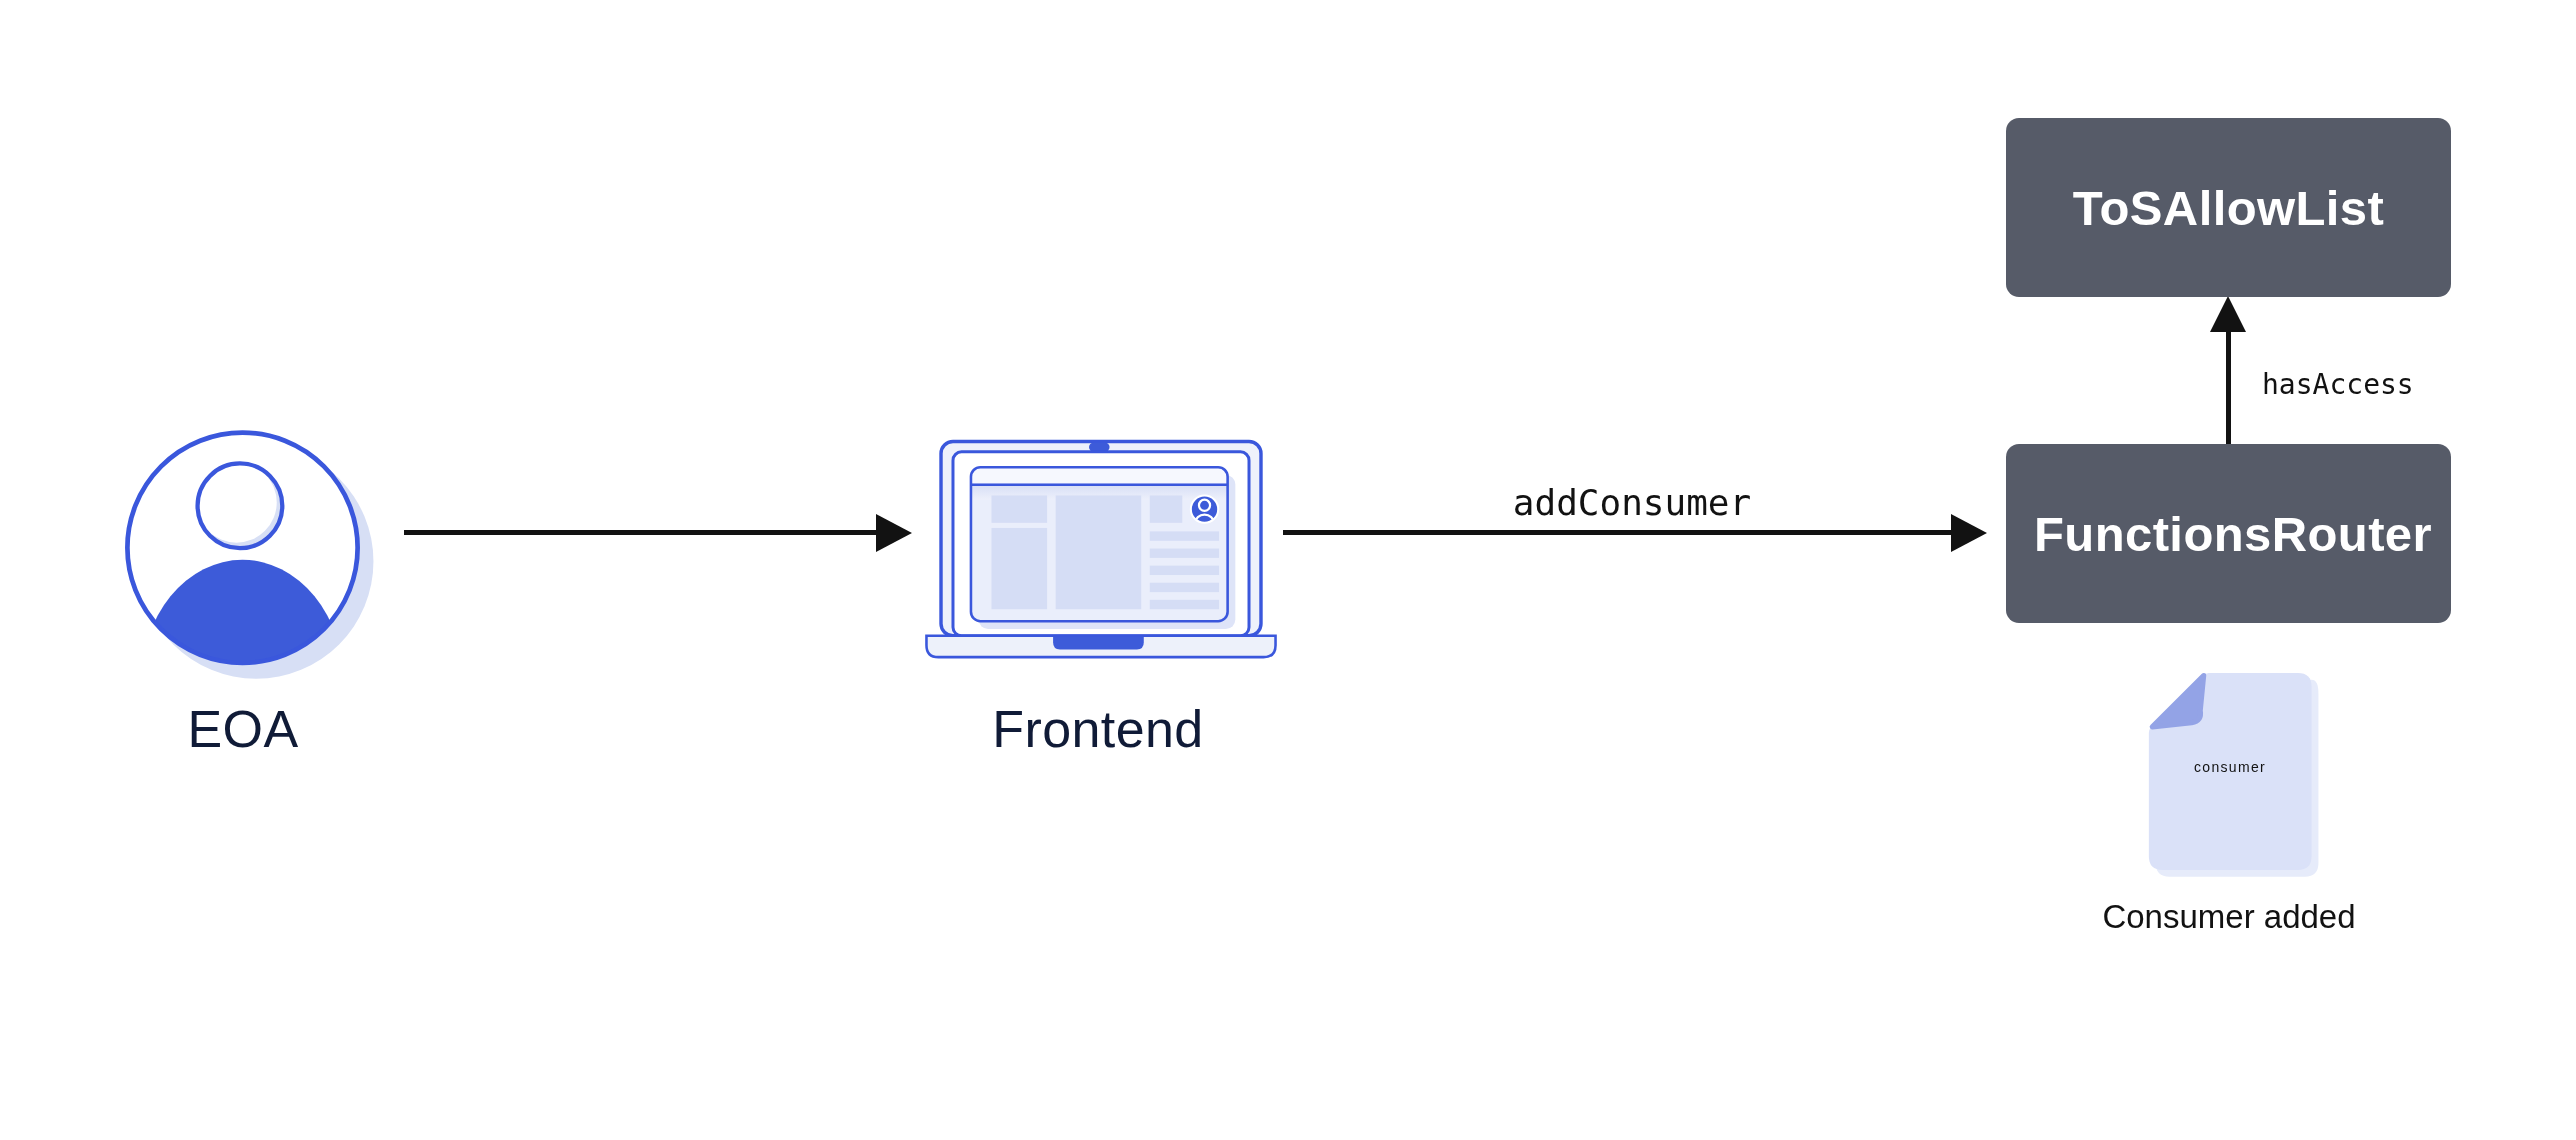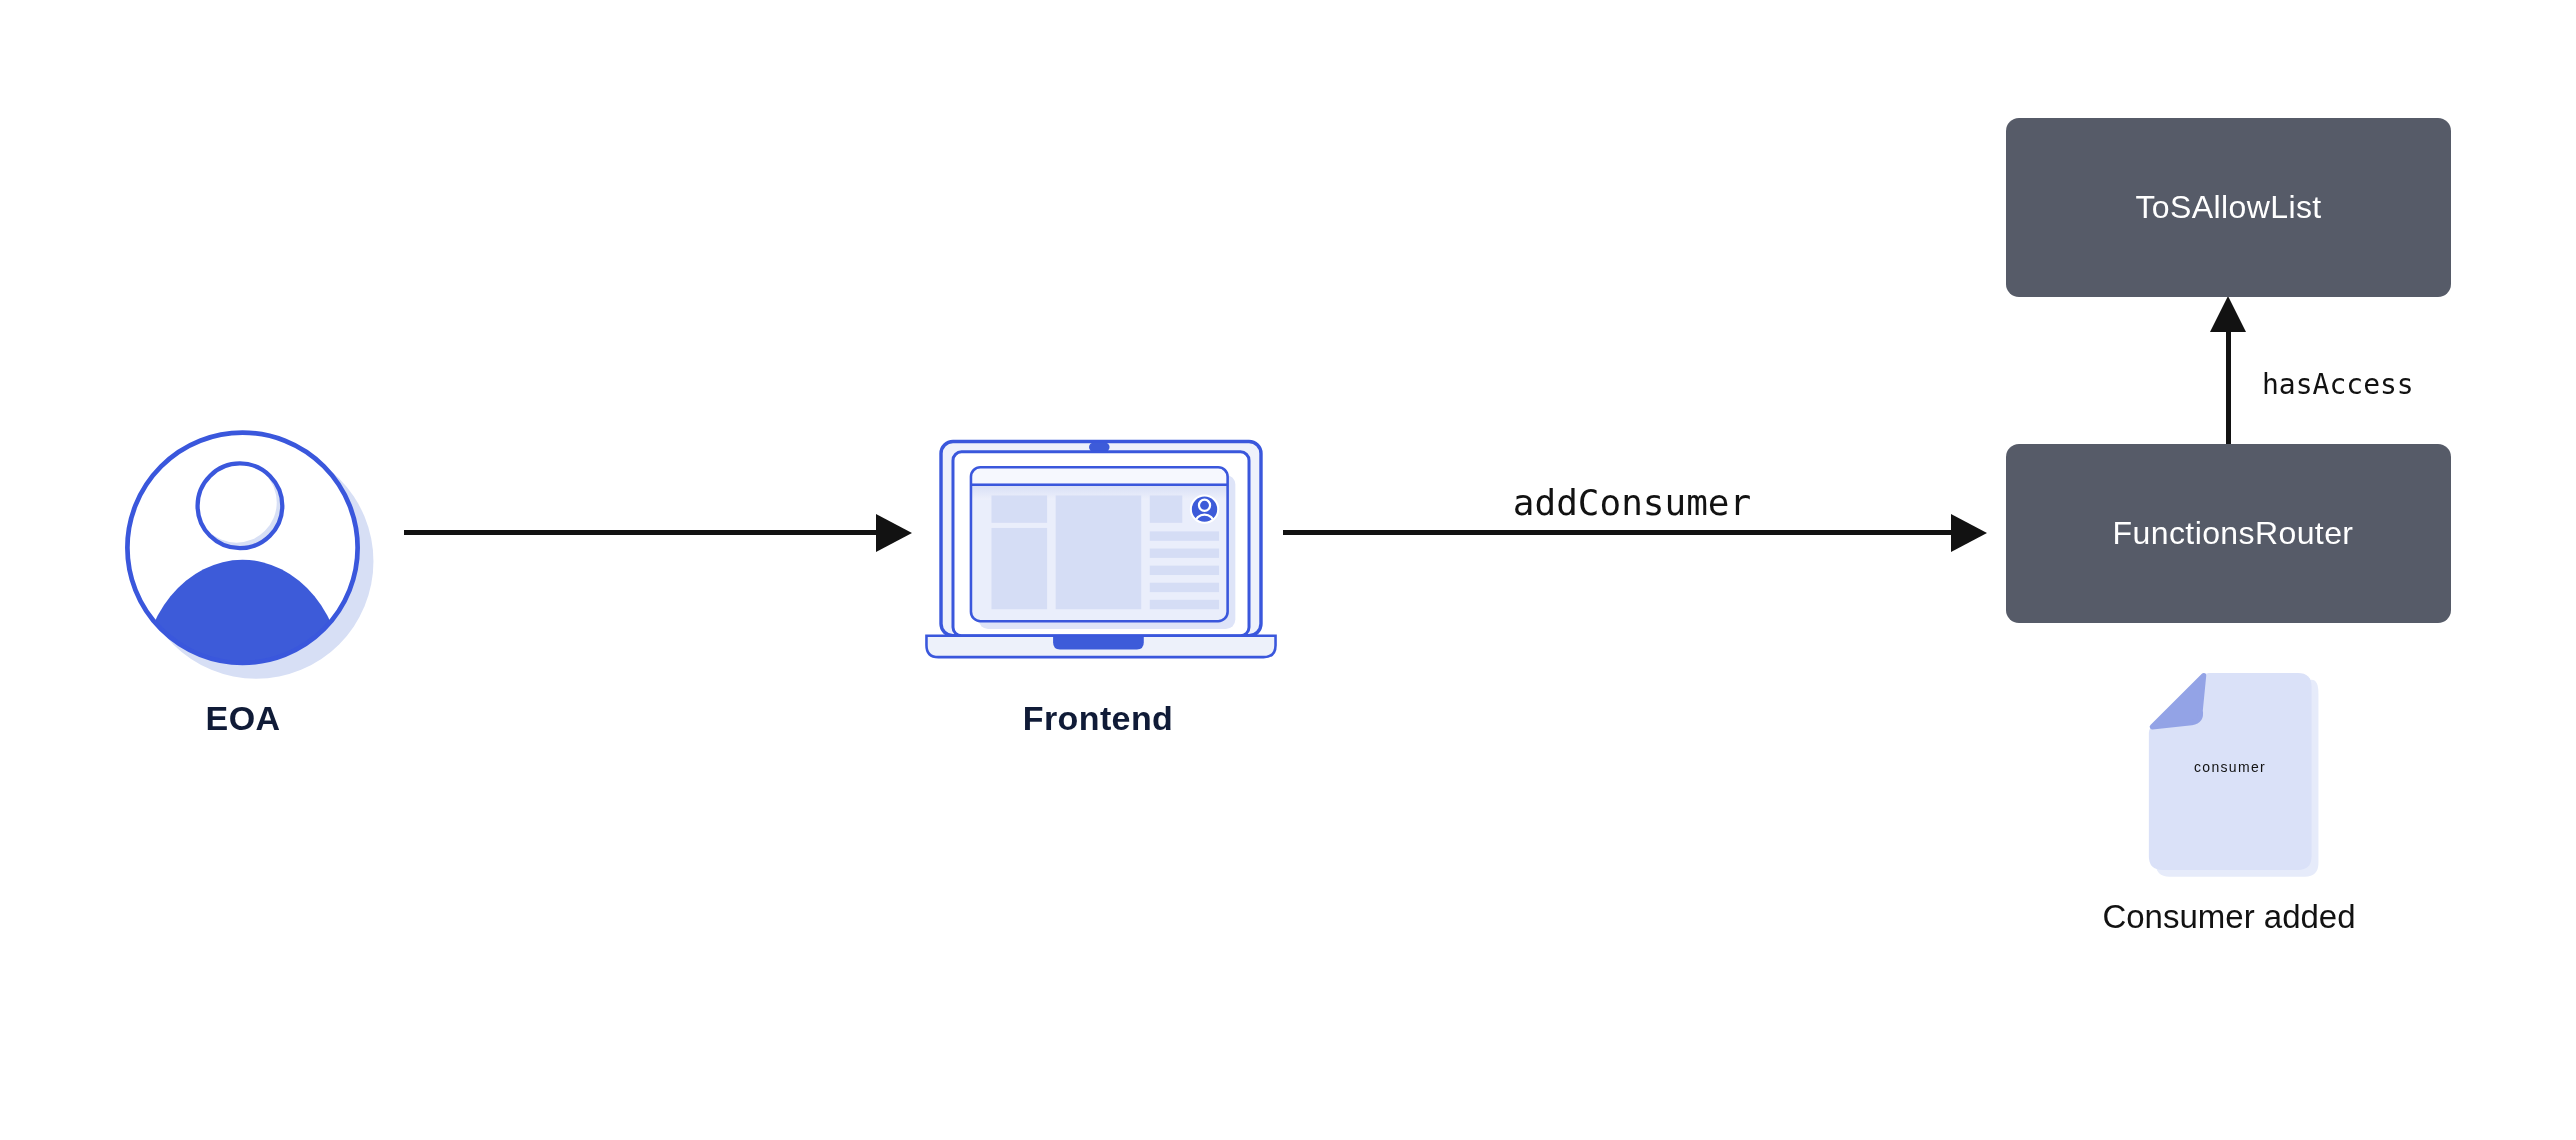--- a/index.html
+++ b/index.html
@@ -29,40 +29,40 @@
     background:var(--bg);
     overflow:hidden;
     font-family:"Liberation Sans",sans-serif;
   }
   .abs{position:absolute;}
 
   
   .node-label{
     position:absolute;
     transform:translateX(-50%);
-    font-weight:bold;
-    font-size:34px;
+    font-weight:normal;
+    font-size:52px;
     color:var(--navy);
     letter-spacing:0.4px;
     white-space:nowrap;
   }
 
   
   .contract-box{
     position:absolute;
     left:2006px;
     width:445px;height:179px;
     background:var(--box_bg);
     border-radius:13px;
     display:flex;align-items:center;justify-content:center;
   }
   .contract-box .box-label{
     color:var(--box_text);
-    font-weight:normal;
-    font-size:32px;
+    font-weight:bold;
+    font-size:49px;
     letter-spacing:0.4px;
     white-space:nowrap;
   }
 
   
   .code-label{
     position:absolute;
     font-family:"DejaVu Sans Mono",monospace;
     font-size:31px;
     color:var(--ink);

